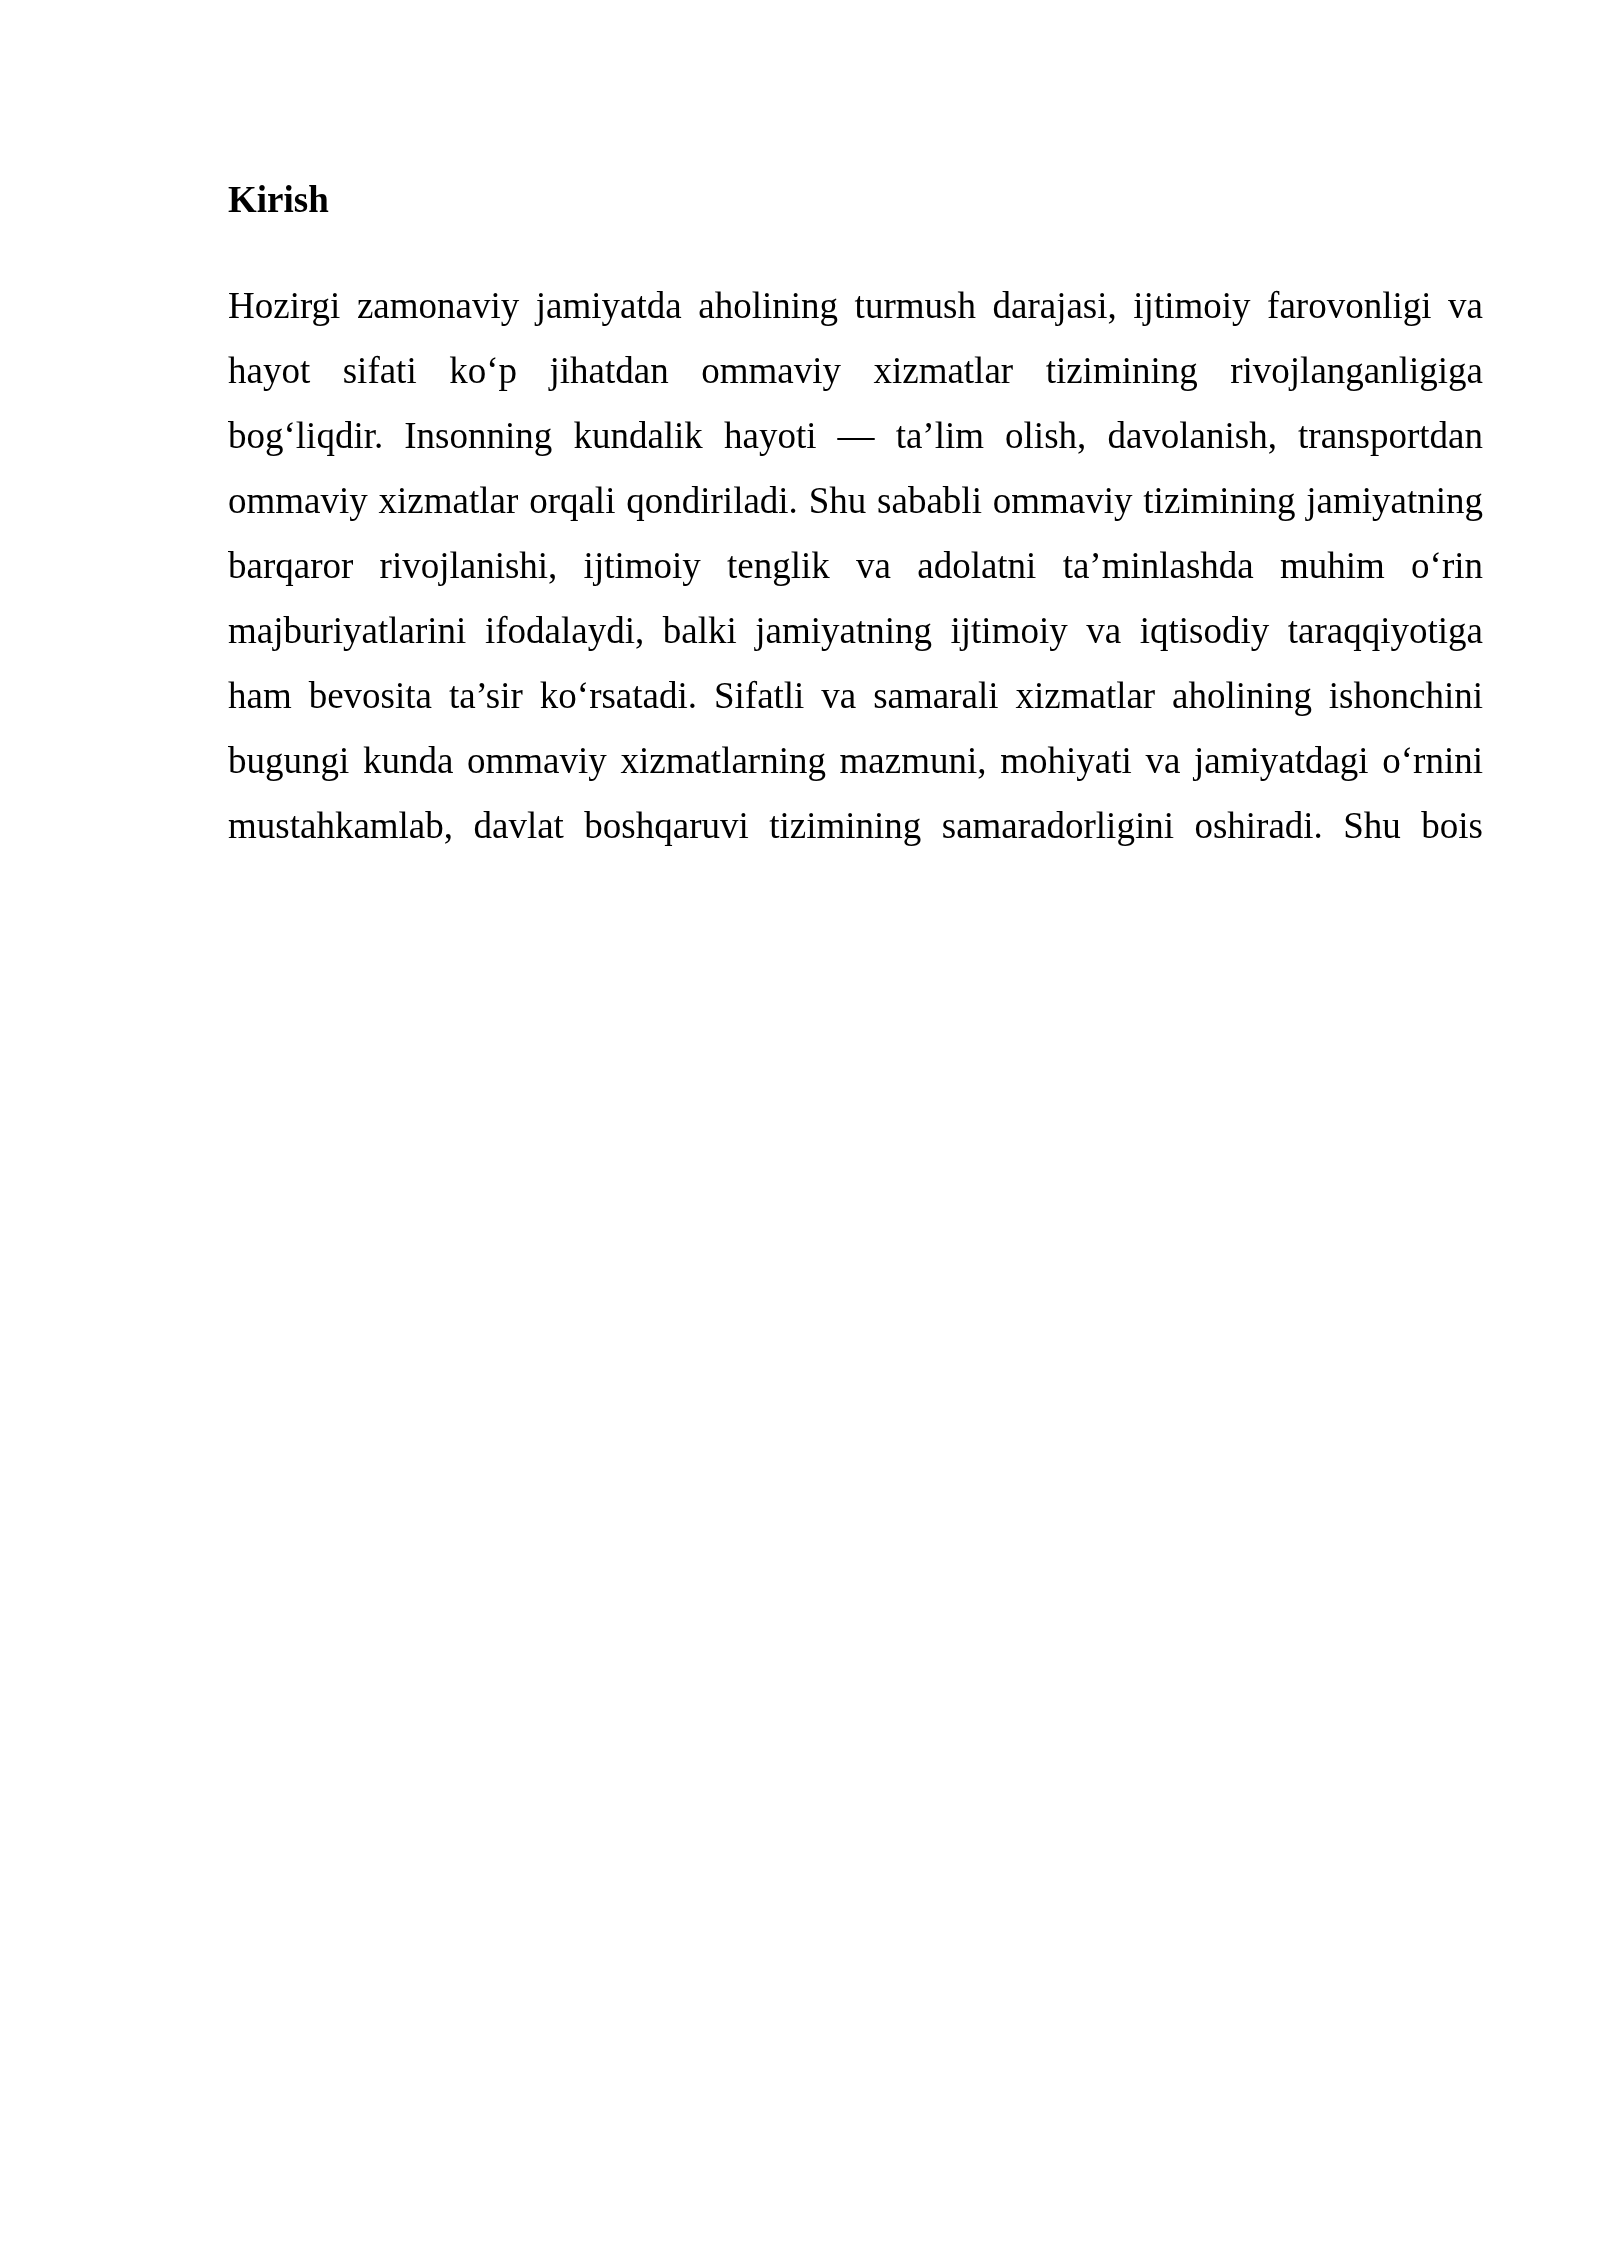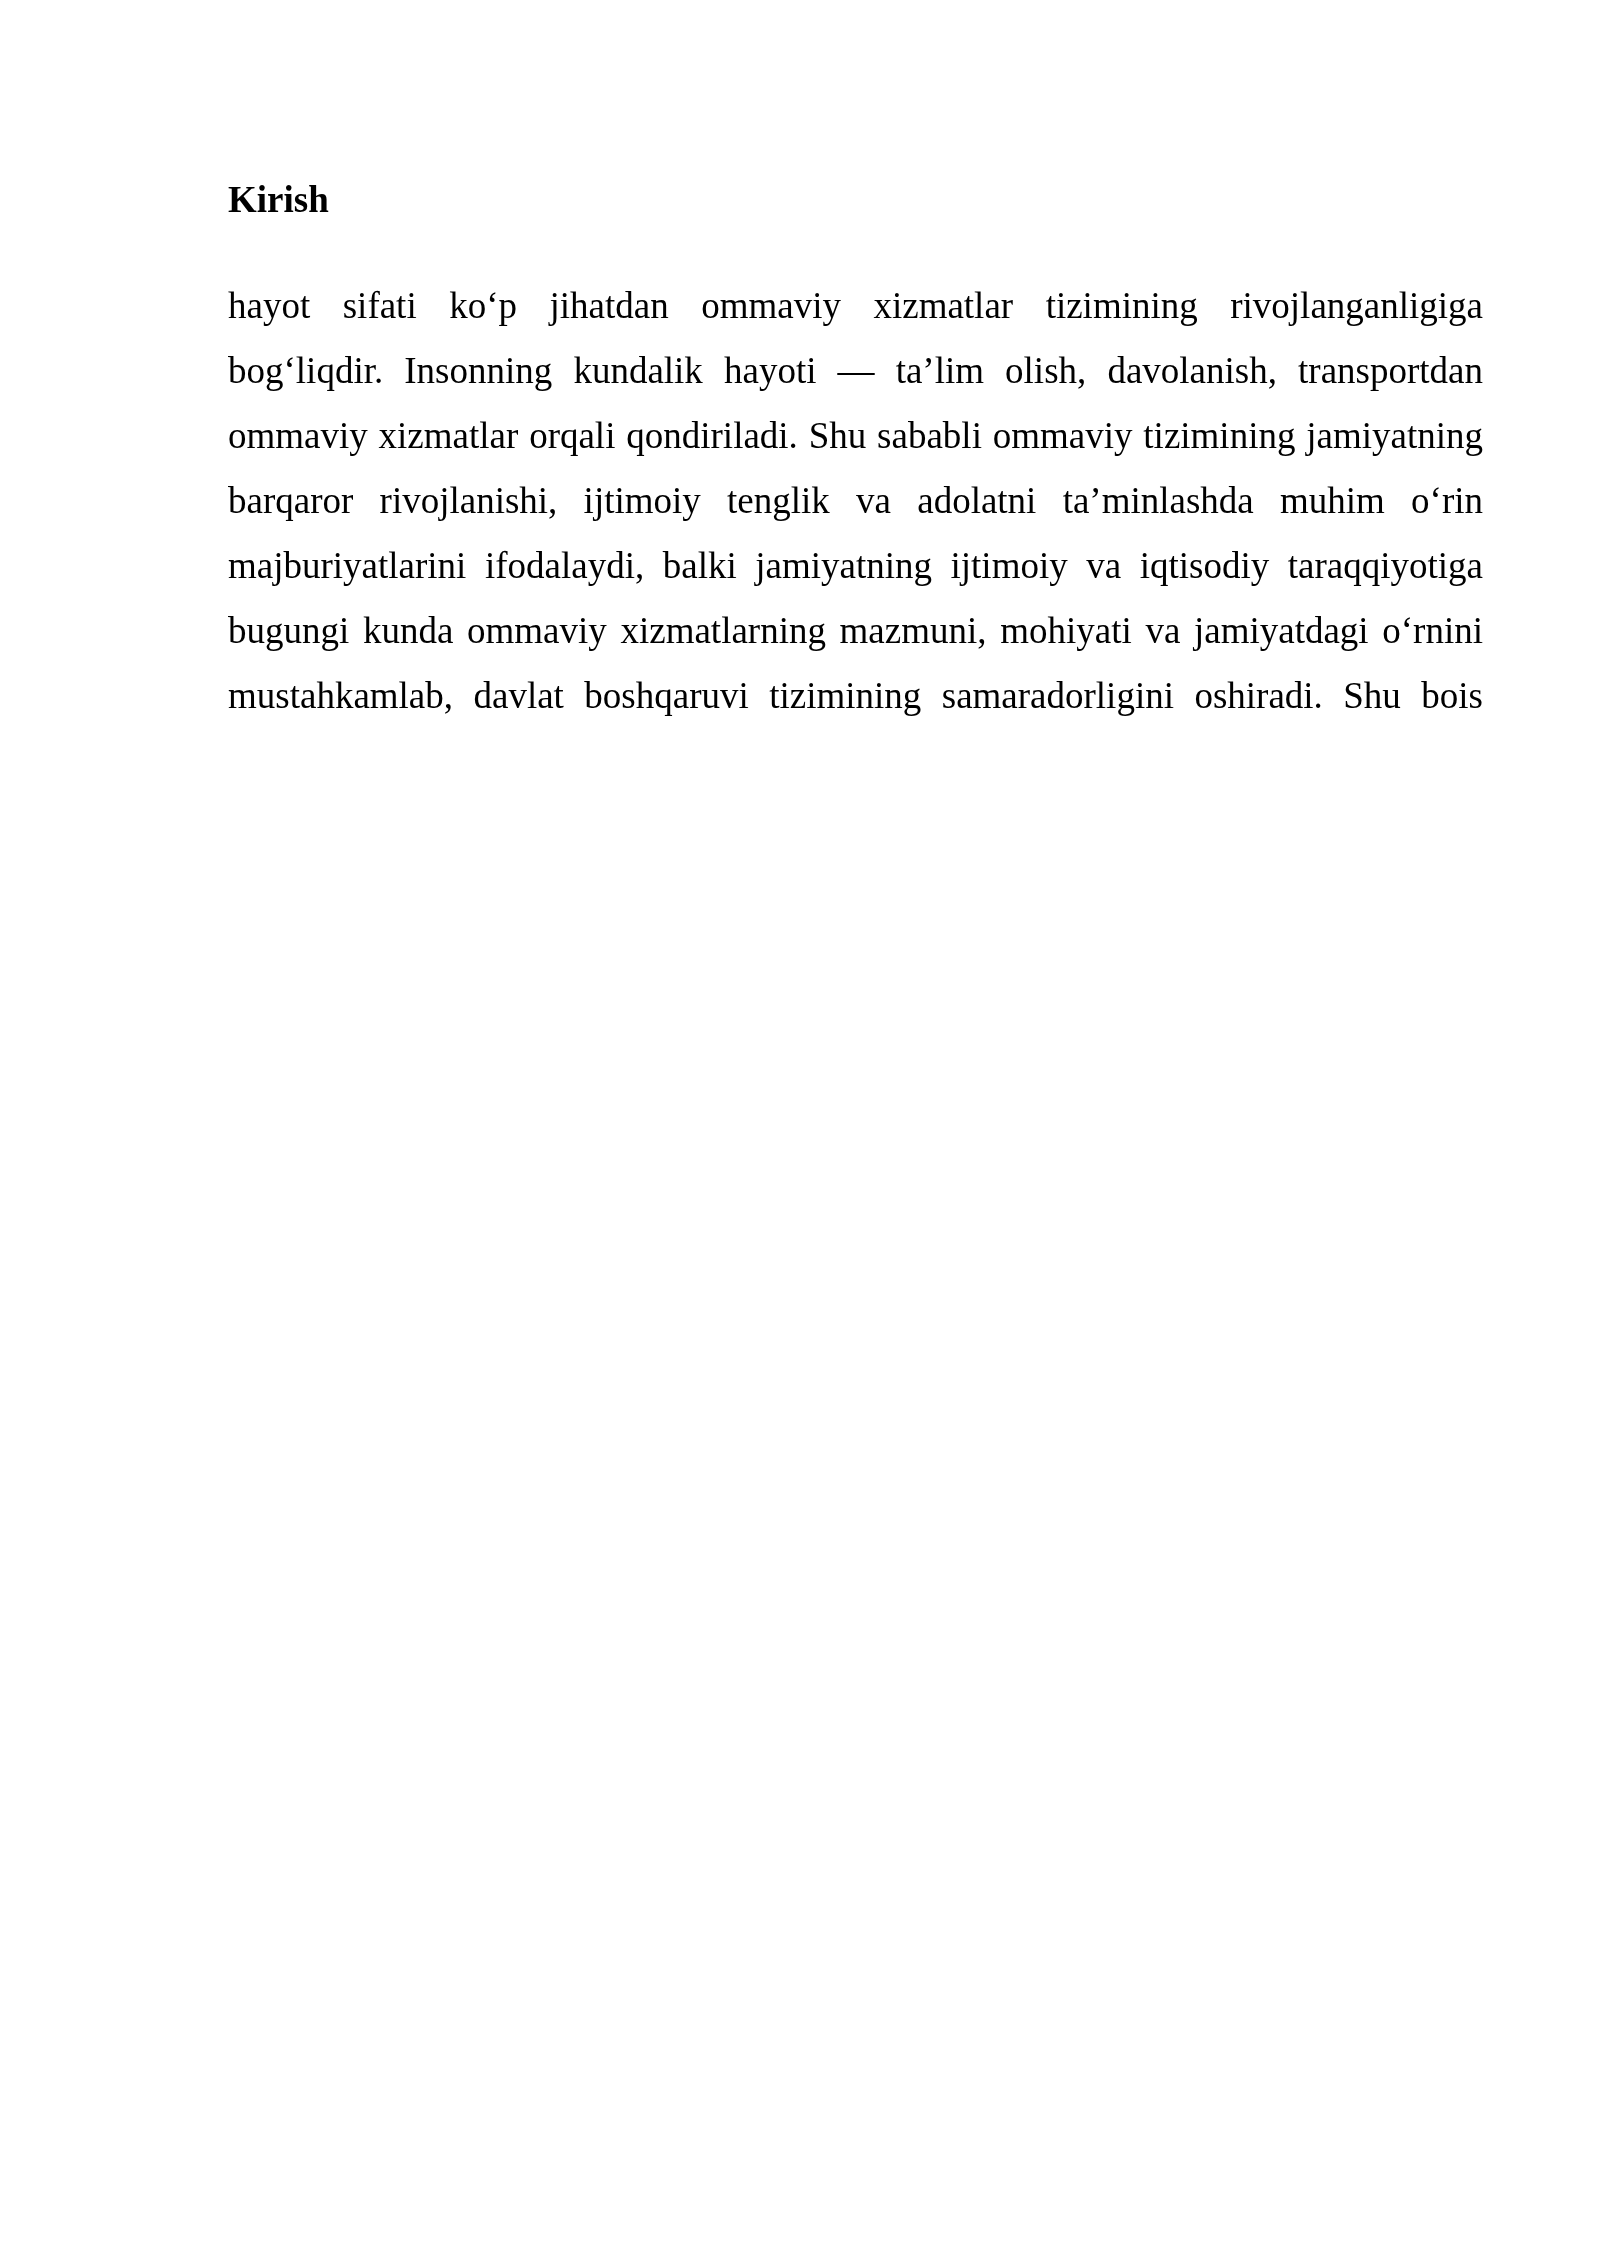--- a/index.html
+++ b/index.html
@@ -45,21 +45,23 @@
     text-align: left;
     text-align-last: left;
   }
 </style>
 </head>
 <body>
 
 <div class="page">
   <h1 class="heading">Kirish</h1>
   <div class="paragraph" id="paragraph">
+      <div class="para-line">Hozirgi zamonaviy jamiyatda aholining turmush darajasi, ijtimoiy farovonligi va</div>
       <div class="para-line">hayot sifati ko‘p jihatdan ommaviy xizmatlar tizimining rivojlanganligiga</div>
       <div class="para-line">bog‘liqdir. Insonning kundalik hayoti — ta’lim olish, davolanish, transportdan</div>
       <div class="para-line">ommaviy xizmatlar orqali qondiriladi. Shu sababli ommaviy tizimining jamiyatning</div>
       <div class="para-line">barqaror rivojlanishi, ijtimoiy tenglik va adolatni ta’minlashda muhim o‘rin</div>
       <div class="para-line">majburiyatlarini ifodalaydi, balki jamiyatning ijtimoiy va iqtisodiy taraqqiyotiga</div>
+      <div class="para-line">ham bevosita ta’sir ko‘rsatadi. Sifatli va samarali xizmatlar aholining ishonchini</div>
       <div class="para-line">bugungi kunda ommaviy xizmatlarning mazmuni, mohiyati va jamiyatdagi o‘rnini</div>
       <div class="para-line">mustahkamlab, davlat boshqaruvi tizimining samaradorligini oshiradi. Shu bois</div>
     </div>
 </div>
 
 </body></html>

